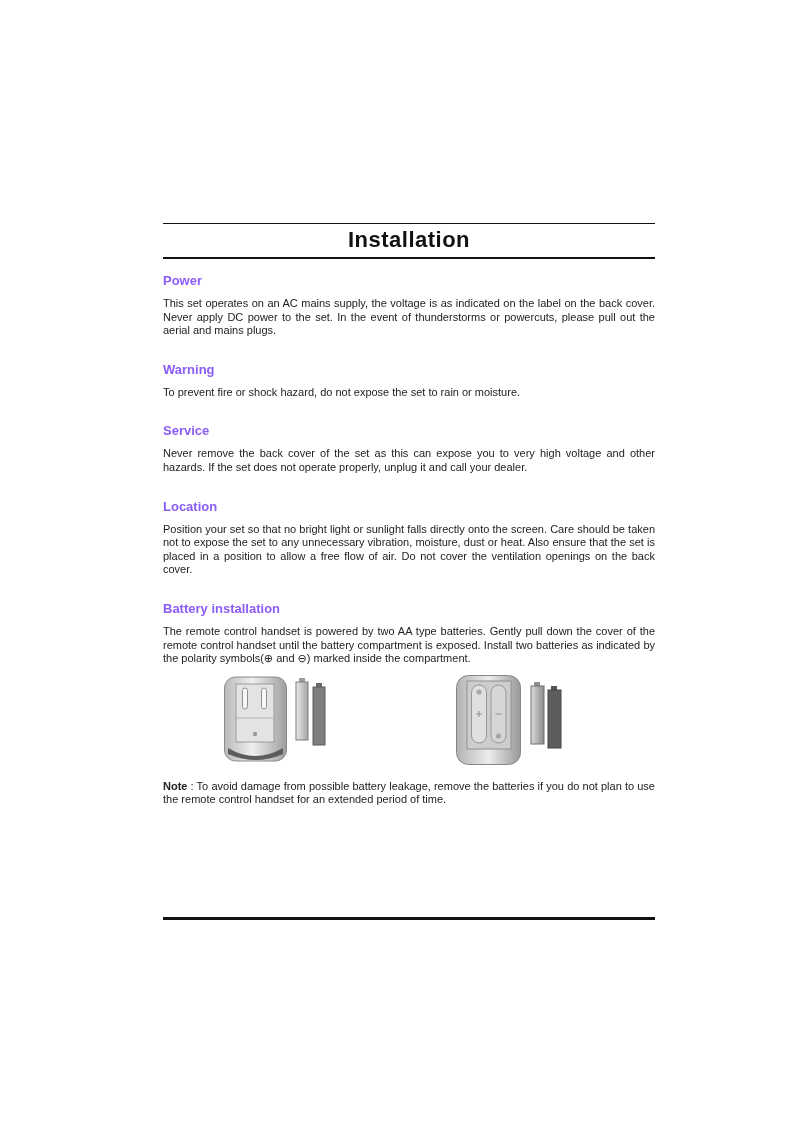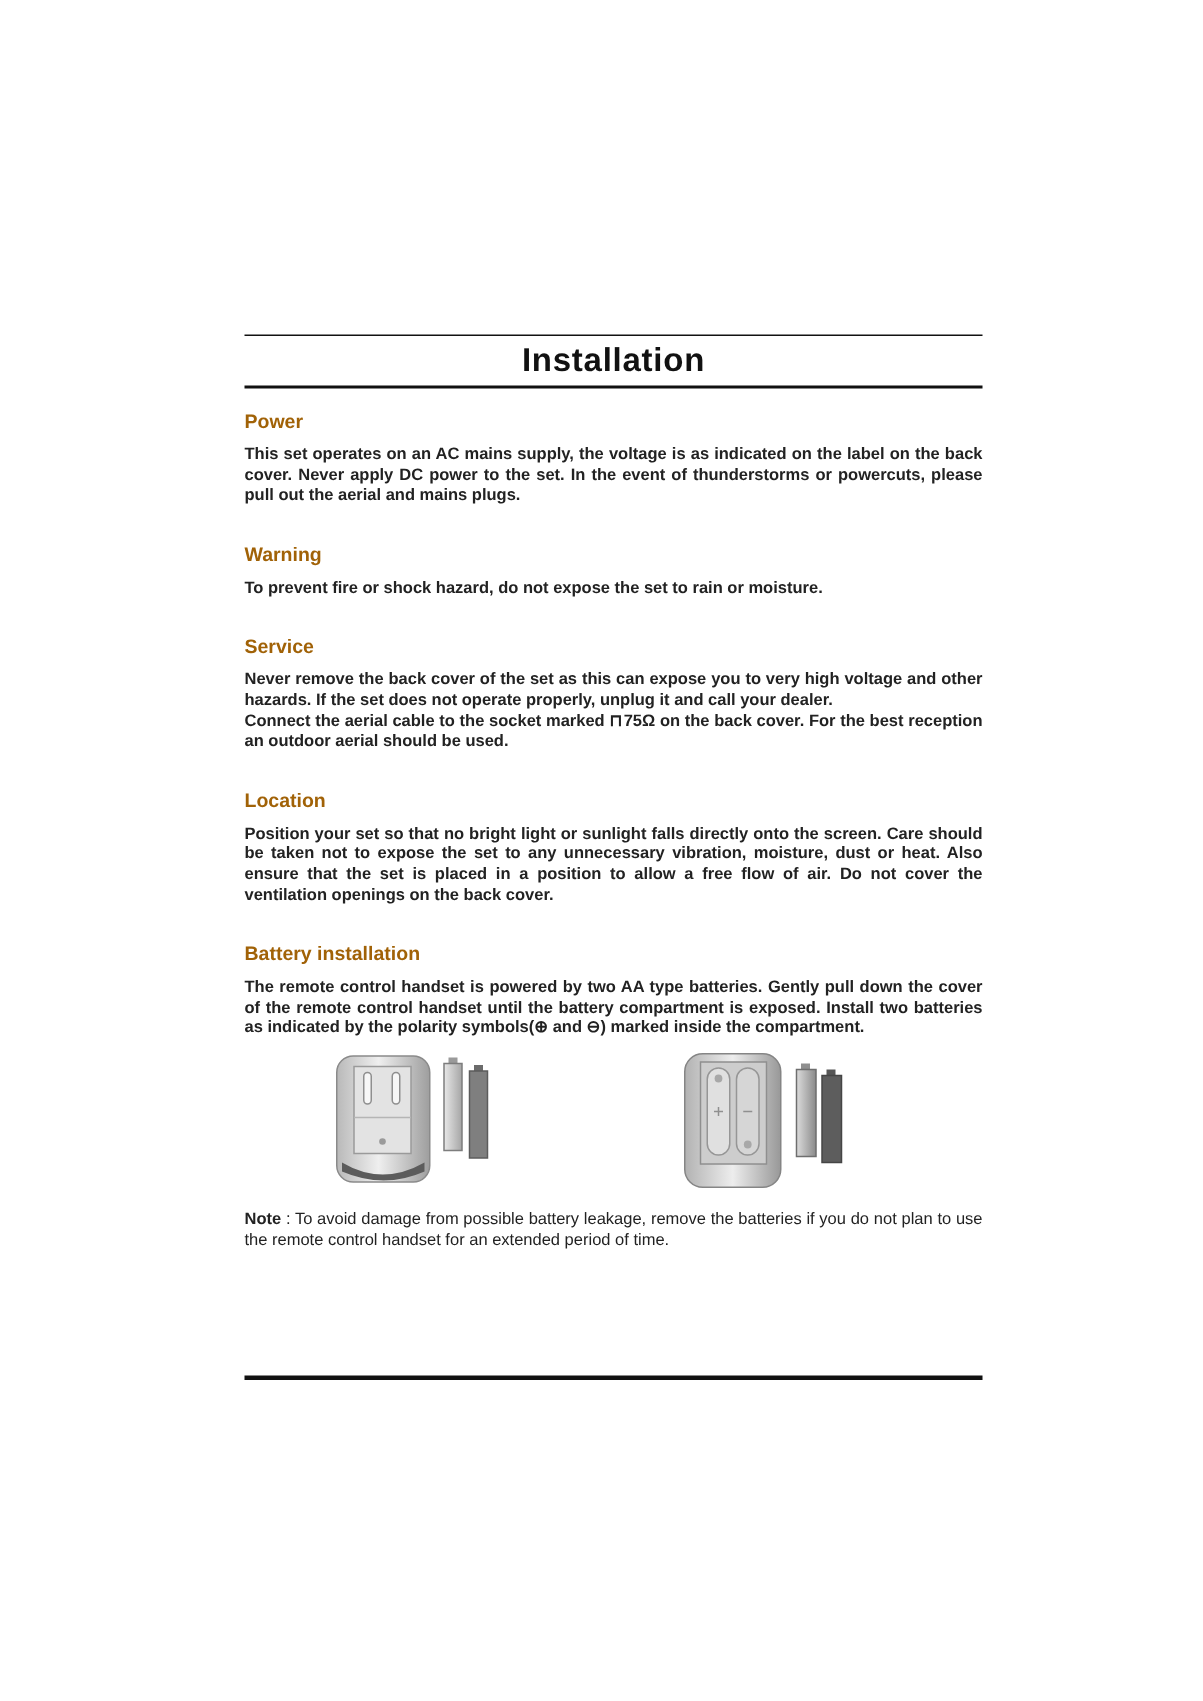--- a/index.html
+++ b/index.html
@@ -26,30 +26,29 @@
     text-align: center;
     font-size: 22px;
     font-weight: bold;
     letter-spacing: 0.5px;
     color: #111;
   }
   .section h2 {
     margin: 24px 0 9px 0;
     font-size: 13px;
     font-weight: bold;
-    color: #a16207;
+    color: #8b5cf6;
   }
   .section:first-of-type h2 { margin-top: 14px; }
   .section p {
     margin: 0;
     font-size: 11px;
     line-height: 13.6px;
     text-align: justify;
     color: #222;
-    font-weight: bold;
   }
   .figures {
     display: flex;
     align-items: flex-start;
     margin-top: 8px;
     height: 96px;
   }
   .fig-left  { margin-left: 60px; }
   .fig-right { margin-left: 126px; }
   .note {
@@ -89,21 +88,20 @@
       <h2>Warning</h2>
       <p>To prevent fire or shock hazard, do not expose the set to rain or moisture.</p>
     </div>
 
     <div class="section">
       <h2>Service</h2>
       <p>Never remove the back cover of the set as this can expose you to very high voltage and other hazards. If the set does not operate properly, unplug it and call your dealer.</p>
     </div>
 
     <div class="section">
-      <p>Connect the aerial cable to the socket marked ⊓ 75Ω on the back cover. For the best reception an outdoor aerial should be used.</p>
     </div>
 
     <div class="section">
       <h2>Location</h2>
       <p>Position your set so that no bright light or sunlight falls directly onto the screen. Care should be taken not to expose the set to any unnecessary vibration, moisture, dust or heat. Also ensure that the set is placed in a position to allow a free flow of air. Do not cover the ventilation openings on the back cover.</p>
     </div>
 
     <div class="section">
       <h2>Battery installation</h2>
       <p>The remote control handset is powered by two AA type batteries. Gently pull down the cover of the remote control handset until the battery compartment is exposed. Install two batteries as indicated by the polarity symbols(⊕ and ⊖) marked inside the compartment.</p>

